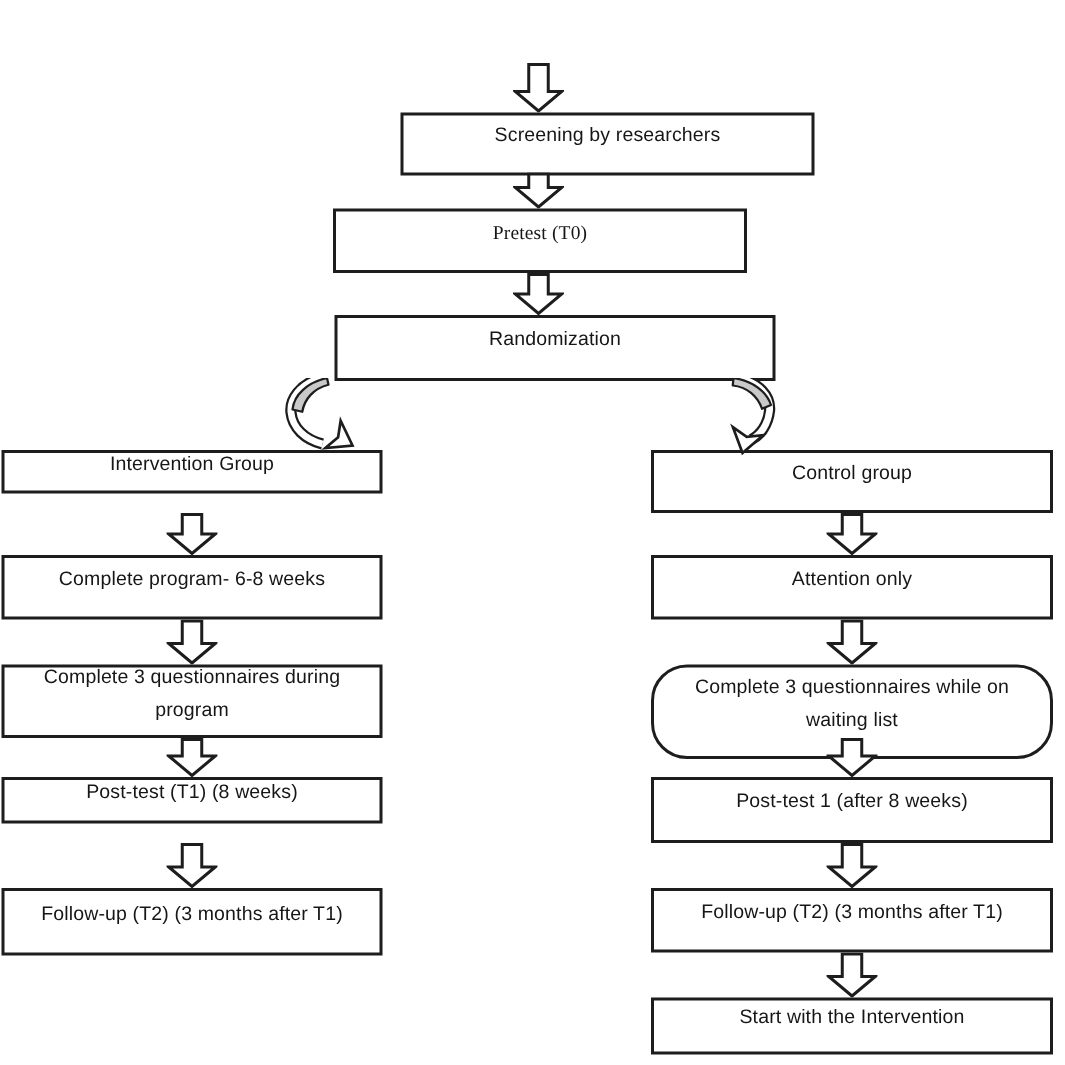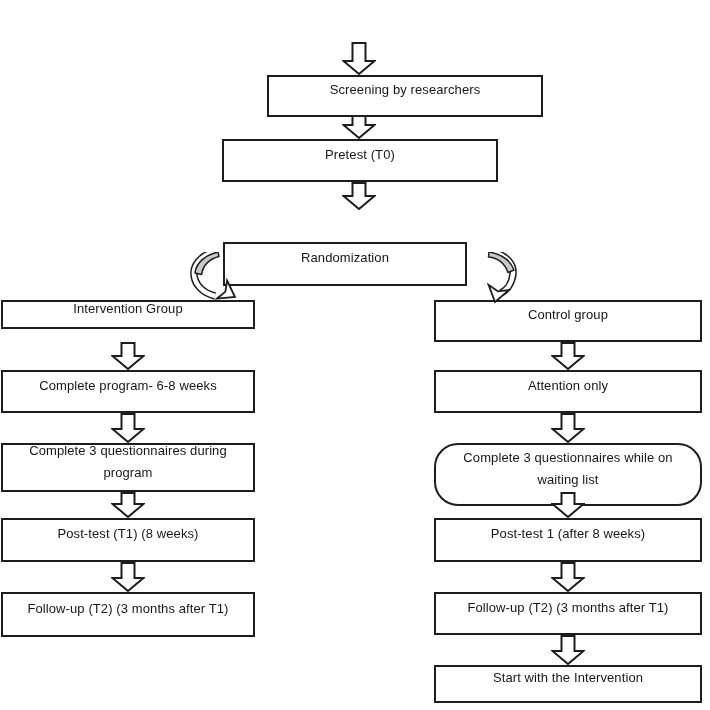--- a/index.html
+++ b/index.html
@@ -12,27 +12,27 @@
     border:2px solid #1d1d1d;background:#ffffff;
     display:flex;align-items:center;justify-content:center;
     text-align:center;color:#161616;font-size:13px;line-height:22px;
     white-space:pre-line;padding:0 6px 12px 6px;letter-spacing:0.1px;
   }
   .arrow,.curve{position:absolute;display:block;}
 
   
   #n1 {left:222px;top:4px;  width:276px;height:38px;}
   #n2 {left:222px;top:75px; width:276px;height:42px;margin-left:45px;}
-  #n3 {left:222px;top:139px;width:276px;height:43px;}
-  #n4 {left:223px;top:210px;width:244px;height:44px;margin-top:32px;}
+  #n3 {left:222px;top:139px;width:276px;height:43px;font-family:Liberation Serif, serif;}
+  #n4 {left:223px;top:210px;width:294px;height:44px;}
   
   #n5 {left:1px;top:300px;width:254px;height:29px;}
   #n6 {left:1px;top:370px;width:254px;height:43px;}
   #n7 {left:1px;top:443px;width:254px;height:49px;}
-  #n8 {left:1px;top:518px;width:254px;height:44px;}
+  #n8 {left:1px;top:518px;width:254px;height:31px;}
   #n9 {left:1px;top:592px;width:254px;height:45px;}
   
   #n10{left:434px;top:300px;width:268px;height:42px;}
   #n11{left:434px;top:370px;width:268px;height:43px;}
   #n12{left:434px;top:443px;width:268px;height:63px;border-radius:24px;}
   #n13{left:434px;top:518px;width:268px;height:44px;}
   #n14{left:434px;top:592px;width:268px;height:43px;}
   #n15{left:434px;top:665px;width:268px;height:38px;}
 
   .arrow path{fill:#ffffff;stroke:#1d1d1d;stroke-width:2;stroke-linejoin:miter;}

